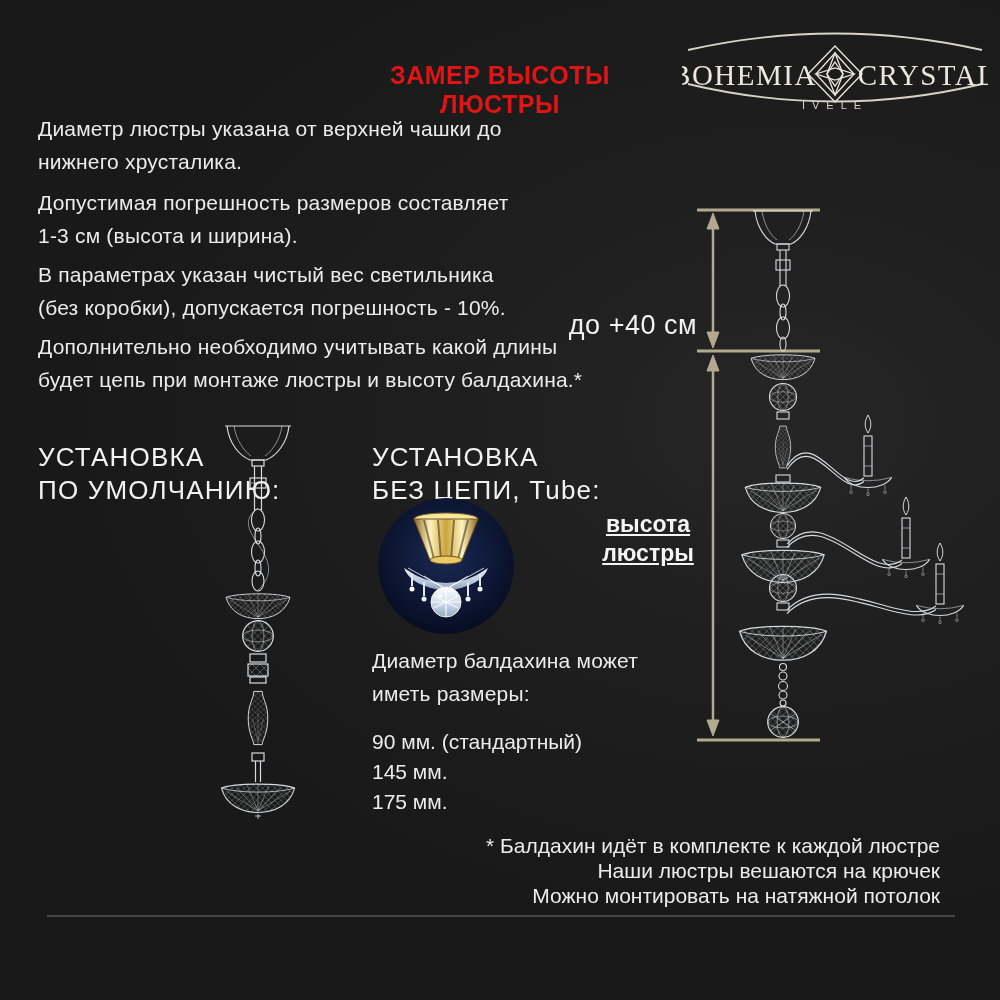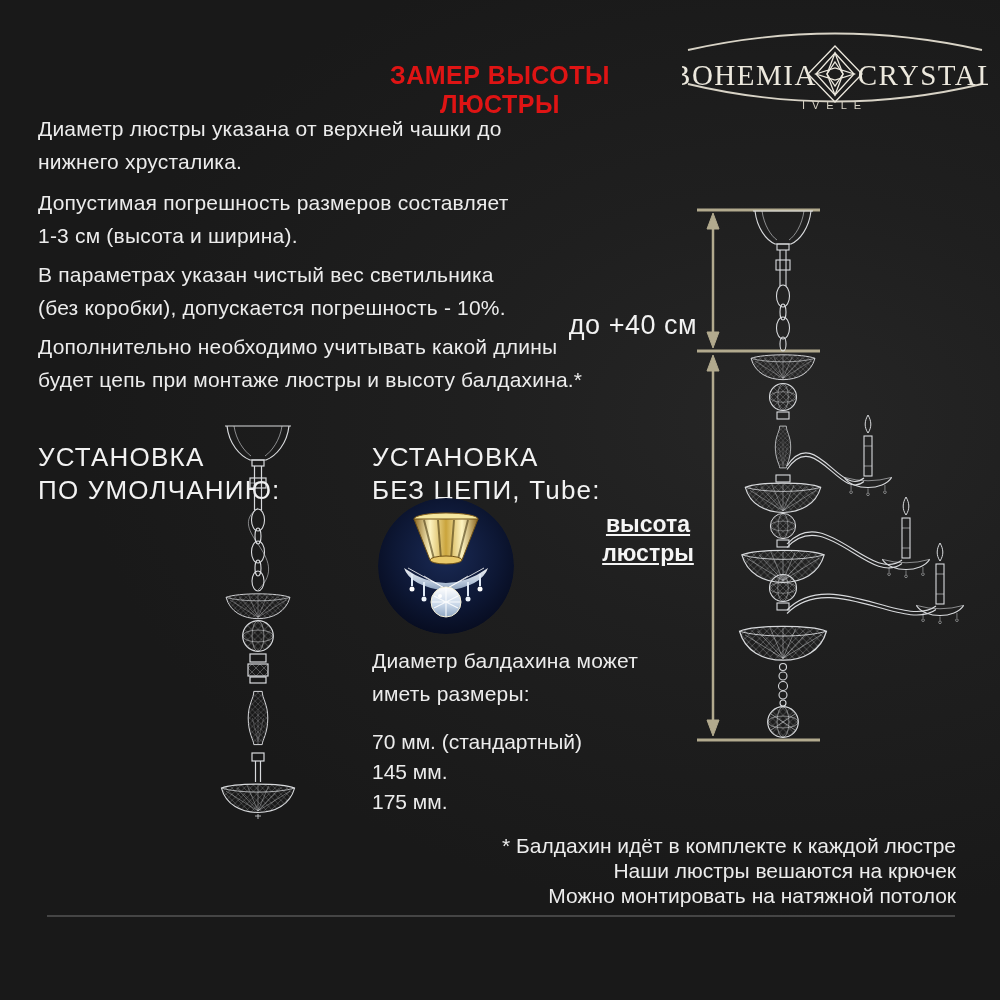--- a/index.html
+++ b/index.html
@@ -96,26 +96,26 @@
 люстры</div>
 
   <div class="abs heading pre" style="left:38px;top:441px;">УСТАНОВКА
 ПО УМОЛЧАНИЮ:</div>
   <div class="abs heading pre" style="left:372px;top:441px;">УСТАНОВКА
 БЕЗ ЦЕПИ, Tube:</div>
 
   <div class="abs para pre" style="left:372px;top:644px;">Диаметр балдахина может
 иметь размеры:</div>
   <div class="abs sizes" style="left:372px;top:727px;">
-    <div>70 мм. (стандартный)</div>
+    <div>90 мм. (стандартный)</div>
     <div>145 мм.</div>
     <div>175 мм.</div>
   </div>
 
-  <div class="abs foot" style="right:44px;top:833px;width:560px;">
+  <div class="abs foot" style="right:60px;top:833px;width:560px;">
     <div>* Балдахин идёт в комплекте к каждой люстре</div>
     <div>Наши люстры вешаются на крючек</div>
     <div>Можно монтировать на натяжной потолок</div>
   </div>
 
   <div class="abs divider" style="left:47px;top:915px;width:908px;"></div>
 
   <div class="abs photo-circle" style="left:378px;top:498px;width:136px;height:136px;">
     <svg width="136" height="136" viewBox="0 0 136 136">
       <defs>

